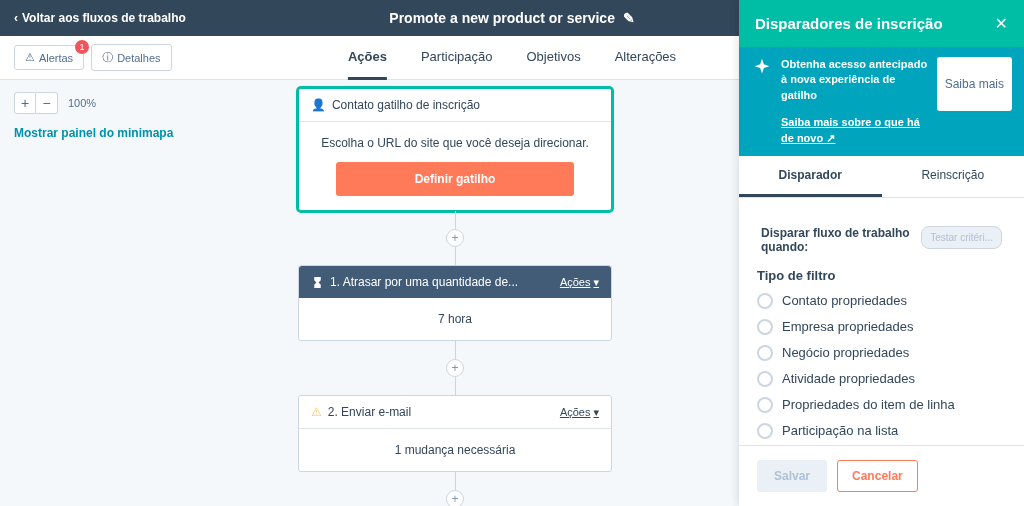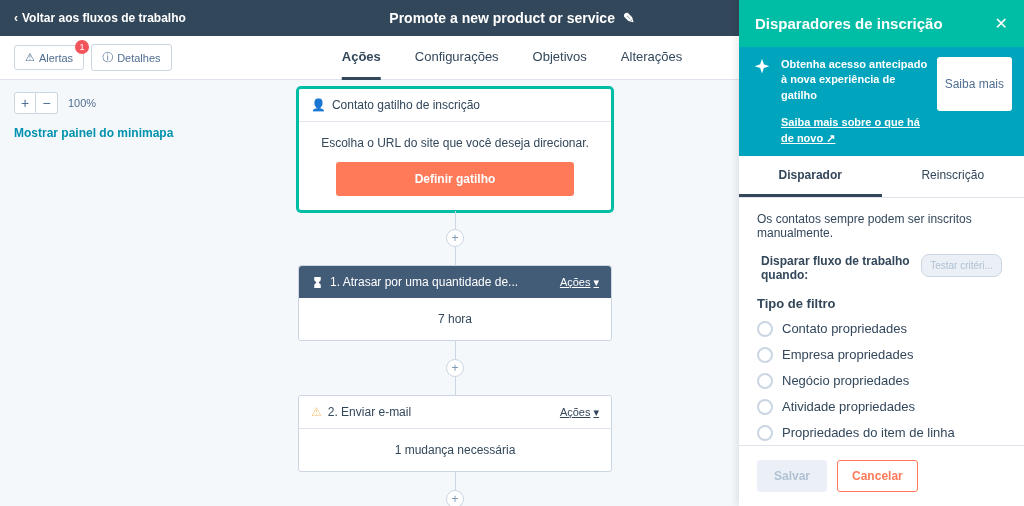--- a/index.html
+++ b/index.html
@@ -79,21 +79,21 @@
     <span>⚠</span>
     <span>Alertas</span>
     <span class="badge">1</span>
   </button>
   <button class="btn-sm">
     <span>ⓘ</span>
     <span>Detalhes</span>
   </button>
   <div class="tabs">
     <div class="tab active">Ações</div>
-    <div class="tab">Configurações</div>
+    <div class="tab">Participação</div>
     <div class="tab">Objetivos</div>
     <div class="tab">Alterações</div>
   </div>
 </div>
 
 <div class="canvas">
   <div class="zoom-ctrl">
     <div style="display:flex">
       <button class="zoom-btn" style="border-radius:3px 0 0 3px">+</button>
       <button class="zoom-btn" style="border-radius:0 3px 3px 0;border-left:none">−</button>
@@ -168,21 +168,20 @@
       <b>Obtenha acesso antecipado à nova experiência de gatilho</b>
       <span class="promo-link"><span>Saiba mais sobre o que há de novo</span> <span>↗</span></span>
     </div>
     <button class="promo-btn">Saiba mais</button>
   </div>
   <div class="panel-tabs">
     <div class="ptab active">Disparador</div>
     <div class="ptab">Reinscrição</div>
   </div>
   <div class="panel-body">
-    <div>Os contatos sempre podem ser inscritos manualmente.</div>
     <div class="sect-row">
       <div style="font-weight:600;max-width:150px">Disparar fluxo de trabalho quando:</div>
       <button class="btn-test">Testar critéri...</button>
     </div>
     <div class="filter-title">Tipo de filtro</div>
     <div class="radio-list" id="radio-list">
         <div class="radio-item">
           <span class="radio"></span>
           <span>Contato propriedades</span>
         </div>

